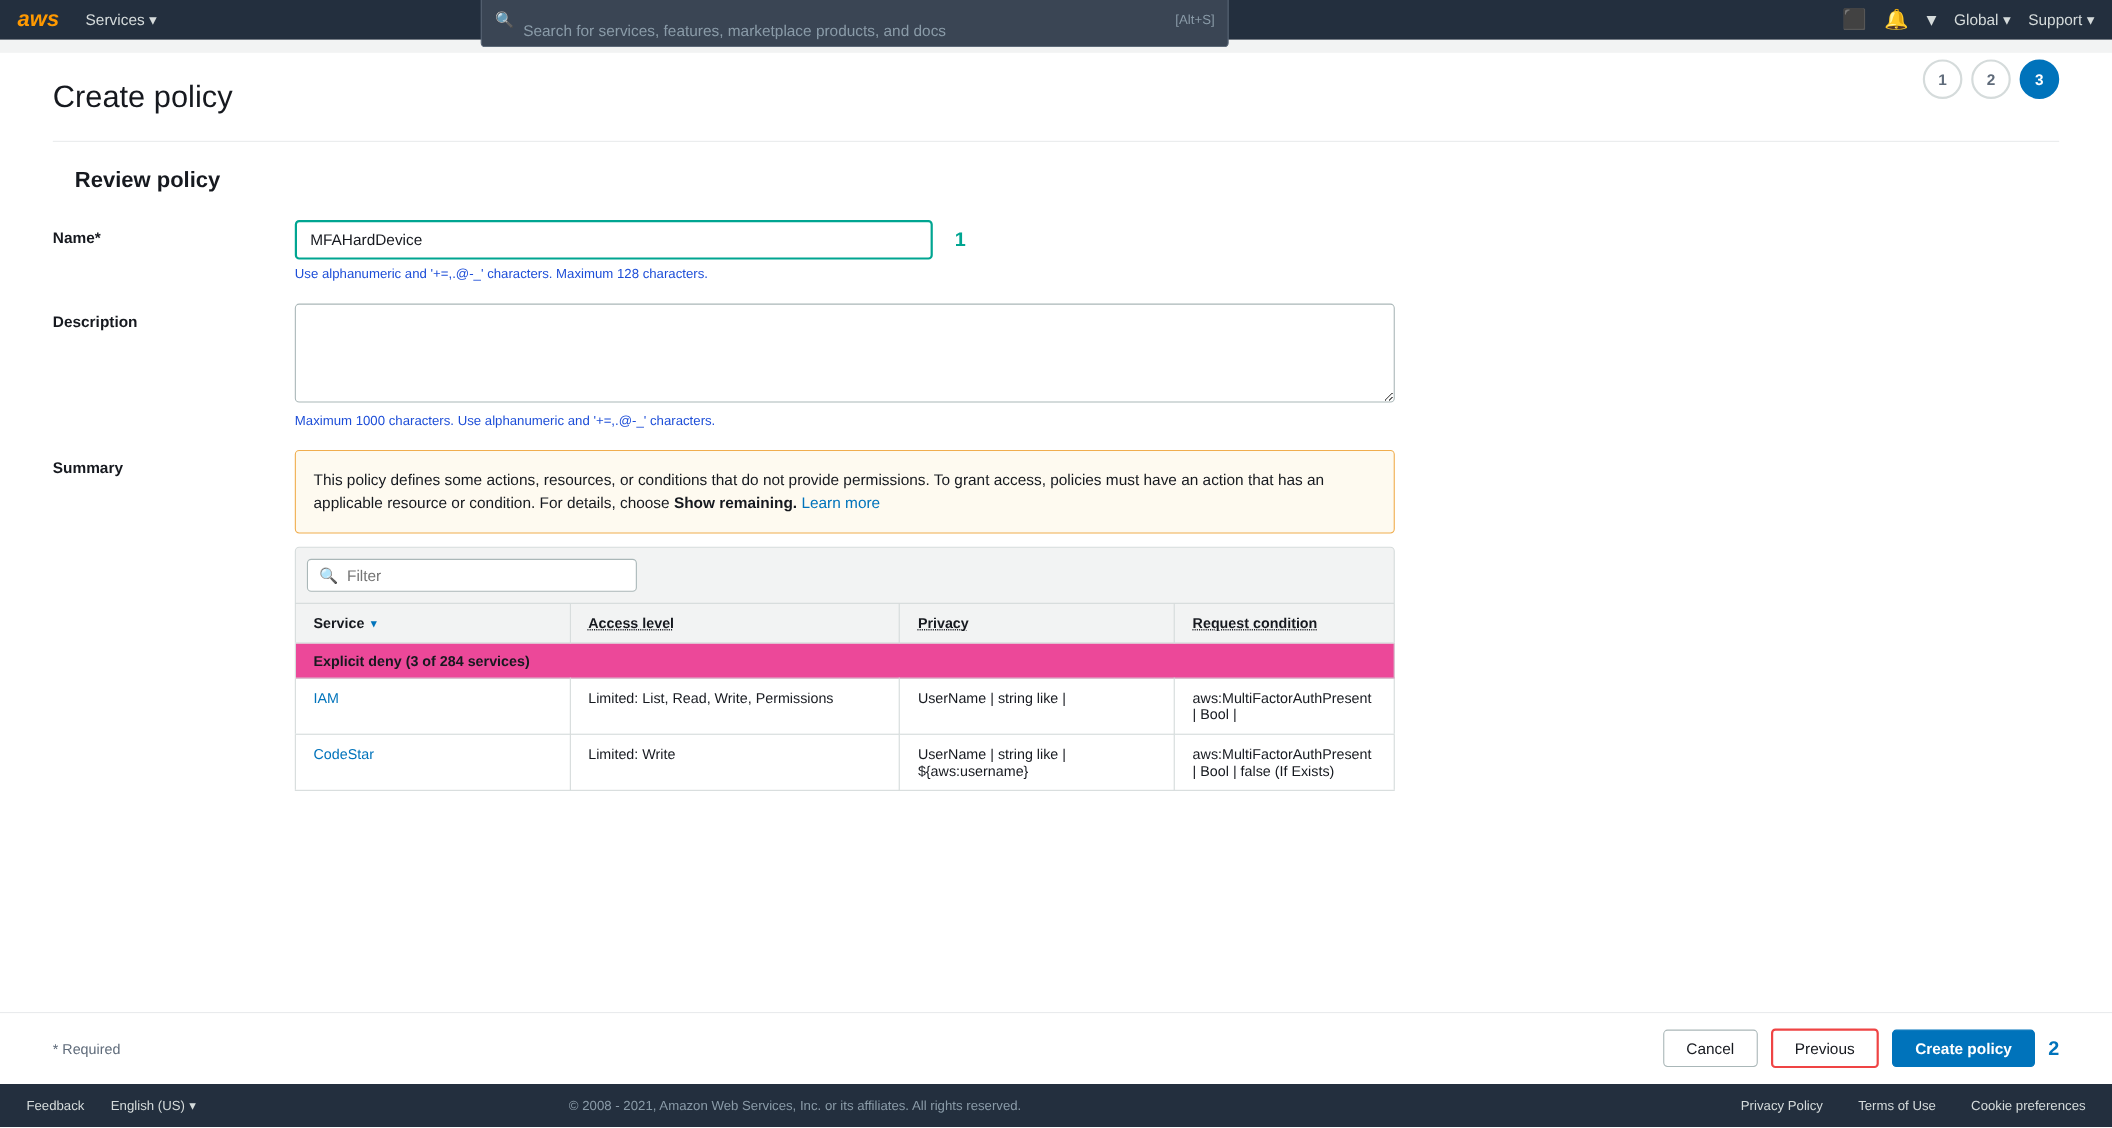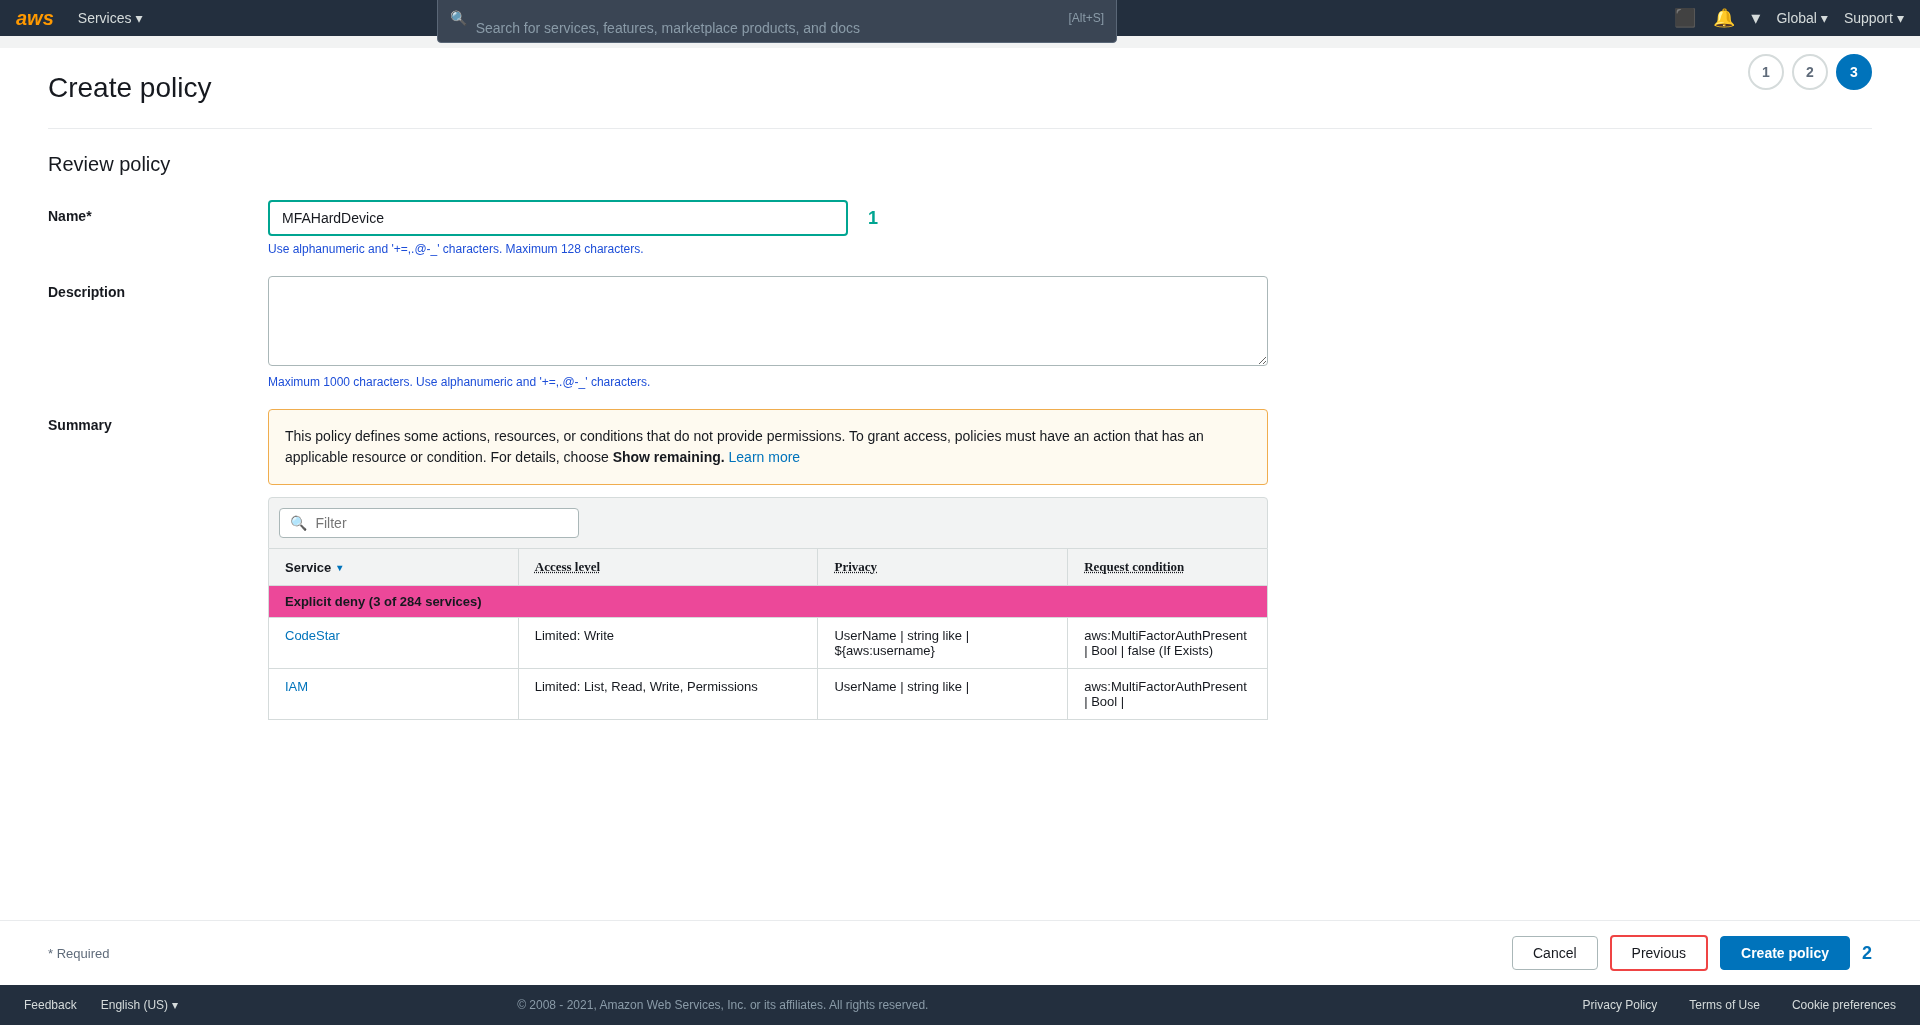--- a/index.html
+++ b/index.html
@@ -67,21 +67,21 @@
       font-size: 14px; font-weight: 600; cursor: pointer;
       border: 2px solid #d5dbdb;
       background: white; color: #5f6b7a;
     }
     .step-circle.active {
       background: #0073bb; color: white; border-color: #0073bb;
     }
 
     hr { border: none; border-top: 1px solid #e9ebed; margin: 16px 0 24px 0; clear: both; }
 
-    .section-title { font-size: 20px; font-weight: 400; margin-bottom: 24px; color: #16191f; }
+    .section-title { font-size: 20px; font-weight: 700; margin-bottom: 24px; color: #16191f; margin-left: 20px; }
 
     .form-row {
       display: flex; align-items: flex-start; margin-bottom: 20px;
     }
     .form-label {
       min-width: 220px; padding-top: 8px; font-size: 14px; font-weight: 600; color: #16191f;
     }
     .form-field { flex: 1; max-width: 580px; }
 
     .name-input-wrapper {
@@ -137,21 +137,21 @@
       border-bottom: 1px solid #d5dbdb; border-right: 1px solid #d5dbdb;
     }
     .summary-table thead th:last-child { border-right: none; }
     .summary-table .col-service { width: 25%; }
     .summary-table .col-access { width: 30%; }
     .summary-table .col-resource { width: 25%; }
     .summary-table .col-condition { width: 20%; }
 
     .th-inner { display: flex; align-items: center; gap: 6px; }
     .sort-icon { color: #0073bb; font-size: 10px; }
-    .underline-dots { text-decoration: underline dotted; font-family: Liberation Serif, serif; }
+    .underline-dots { text-decoration: underline dotted; }
 
     .group-row td {
       padding: 8px 16px; font-size: 13px; font-weight: 700;
       background: #ec4899; border-bottom: 1px solid #d5dbdb;
       color: #16191f;
     }
     .data-row td {
       padding: 10px 16px; font-size: 13px;
       border-bottom: 1px solid #d5dbdb; border-right: 1px solid #d5dbdb;
       vertical-align: top; color: #16191f;
@@ -303,44 +303,44 @@
               <span class="underline-dots">Request condition</span>
             </th>
           </tr>
         </thead>
         <tbody>
           <tr class="group-row">
             <td colspan="4">Explicit deny (3 of 284 services)</td>
           </tr>
           <tr class="data-row">
             <td>
-              <a href="#">CodeStar</a>
-            </td>
-            <td>
-              <span>Limited: Write</span>
-            </td>
-            <td>
-              <span>UserName | string like | ${aws:username}</span>
-            </td>
-            <td>
-              <span>aws:MultiFactorAuthPresent | Bool | false (If Exists)</span>
+              <a href="#">IAM</a>
+            </td>
+            <td>
+              <span>Limited: List, Read, Write, Permissions</span>
+            </td>
+            <td>
+              <span>UserName | string like |</span>
+            </td>
+            <td>
+              <span>aws:MultiFactorAuthPresent | Bool |</span>
             </td>
           </tr>
           <tr class="data-row">
             <td>
-              <a href="#">IAM</a>
-            </td>
-            <td>
-              <span>Limited: List, Read, Write, Permissions</span>
-            </td>
-            <td>
-              <span>UserName | string like |</span>
-            </td>
-            <td>
-              <span>aws:MultiFactorAuthPresent | Bool |</span>
+              <a href="#">CodeStar</a>
+            </td>
+            <td>
+              <span>Limited: Write</span>
+            </td>
+            <td>
+              <span>UserName | string like | ${aws:username}</span>
+            </td>
+            <td>
+              <span>aws:MultiFactorAuthPresent | Bool | false (If Exists)</span>
             </td>
           </tr>
         </tbody>
       </table>
     </div>
   </div>
 </main>
 
 <div class="bottom-bar">
   <span class="required-note">* Required</span>

